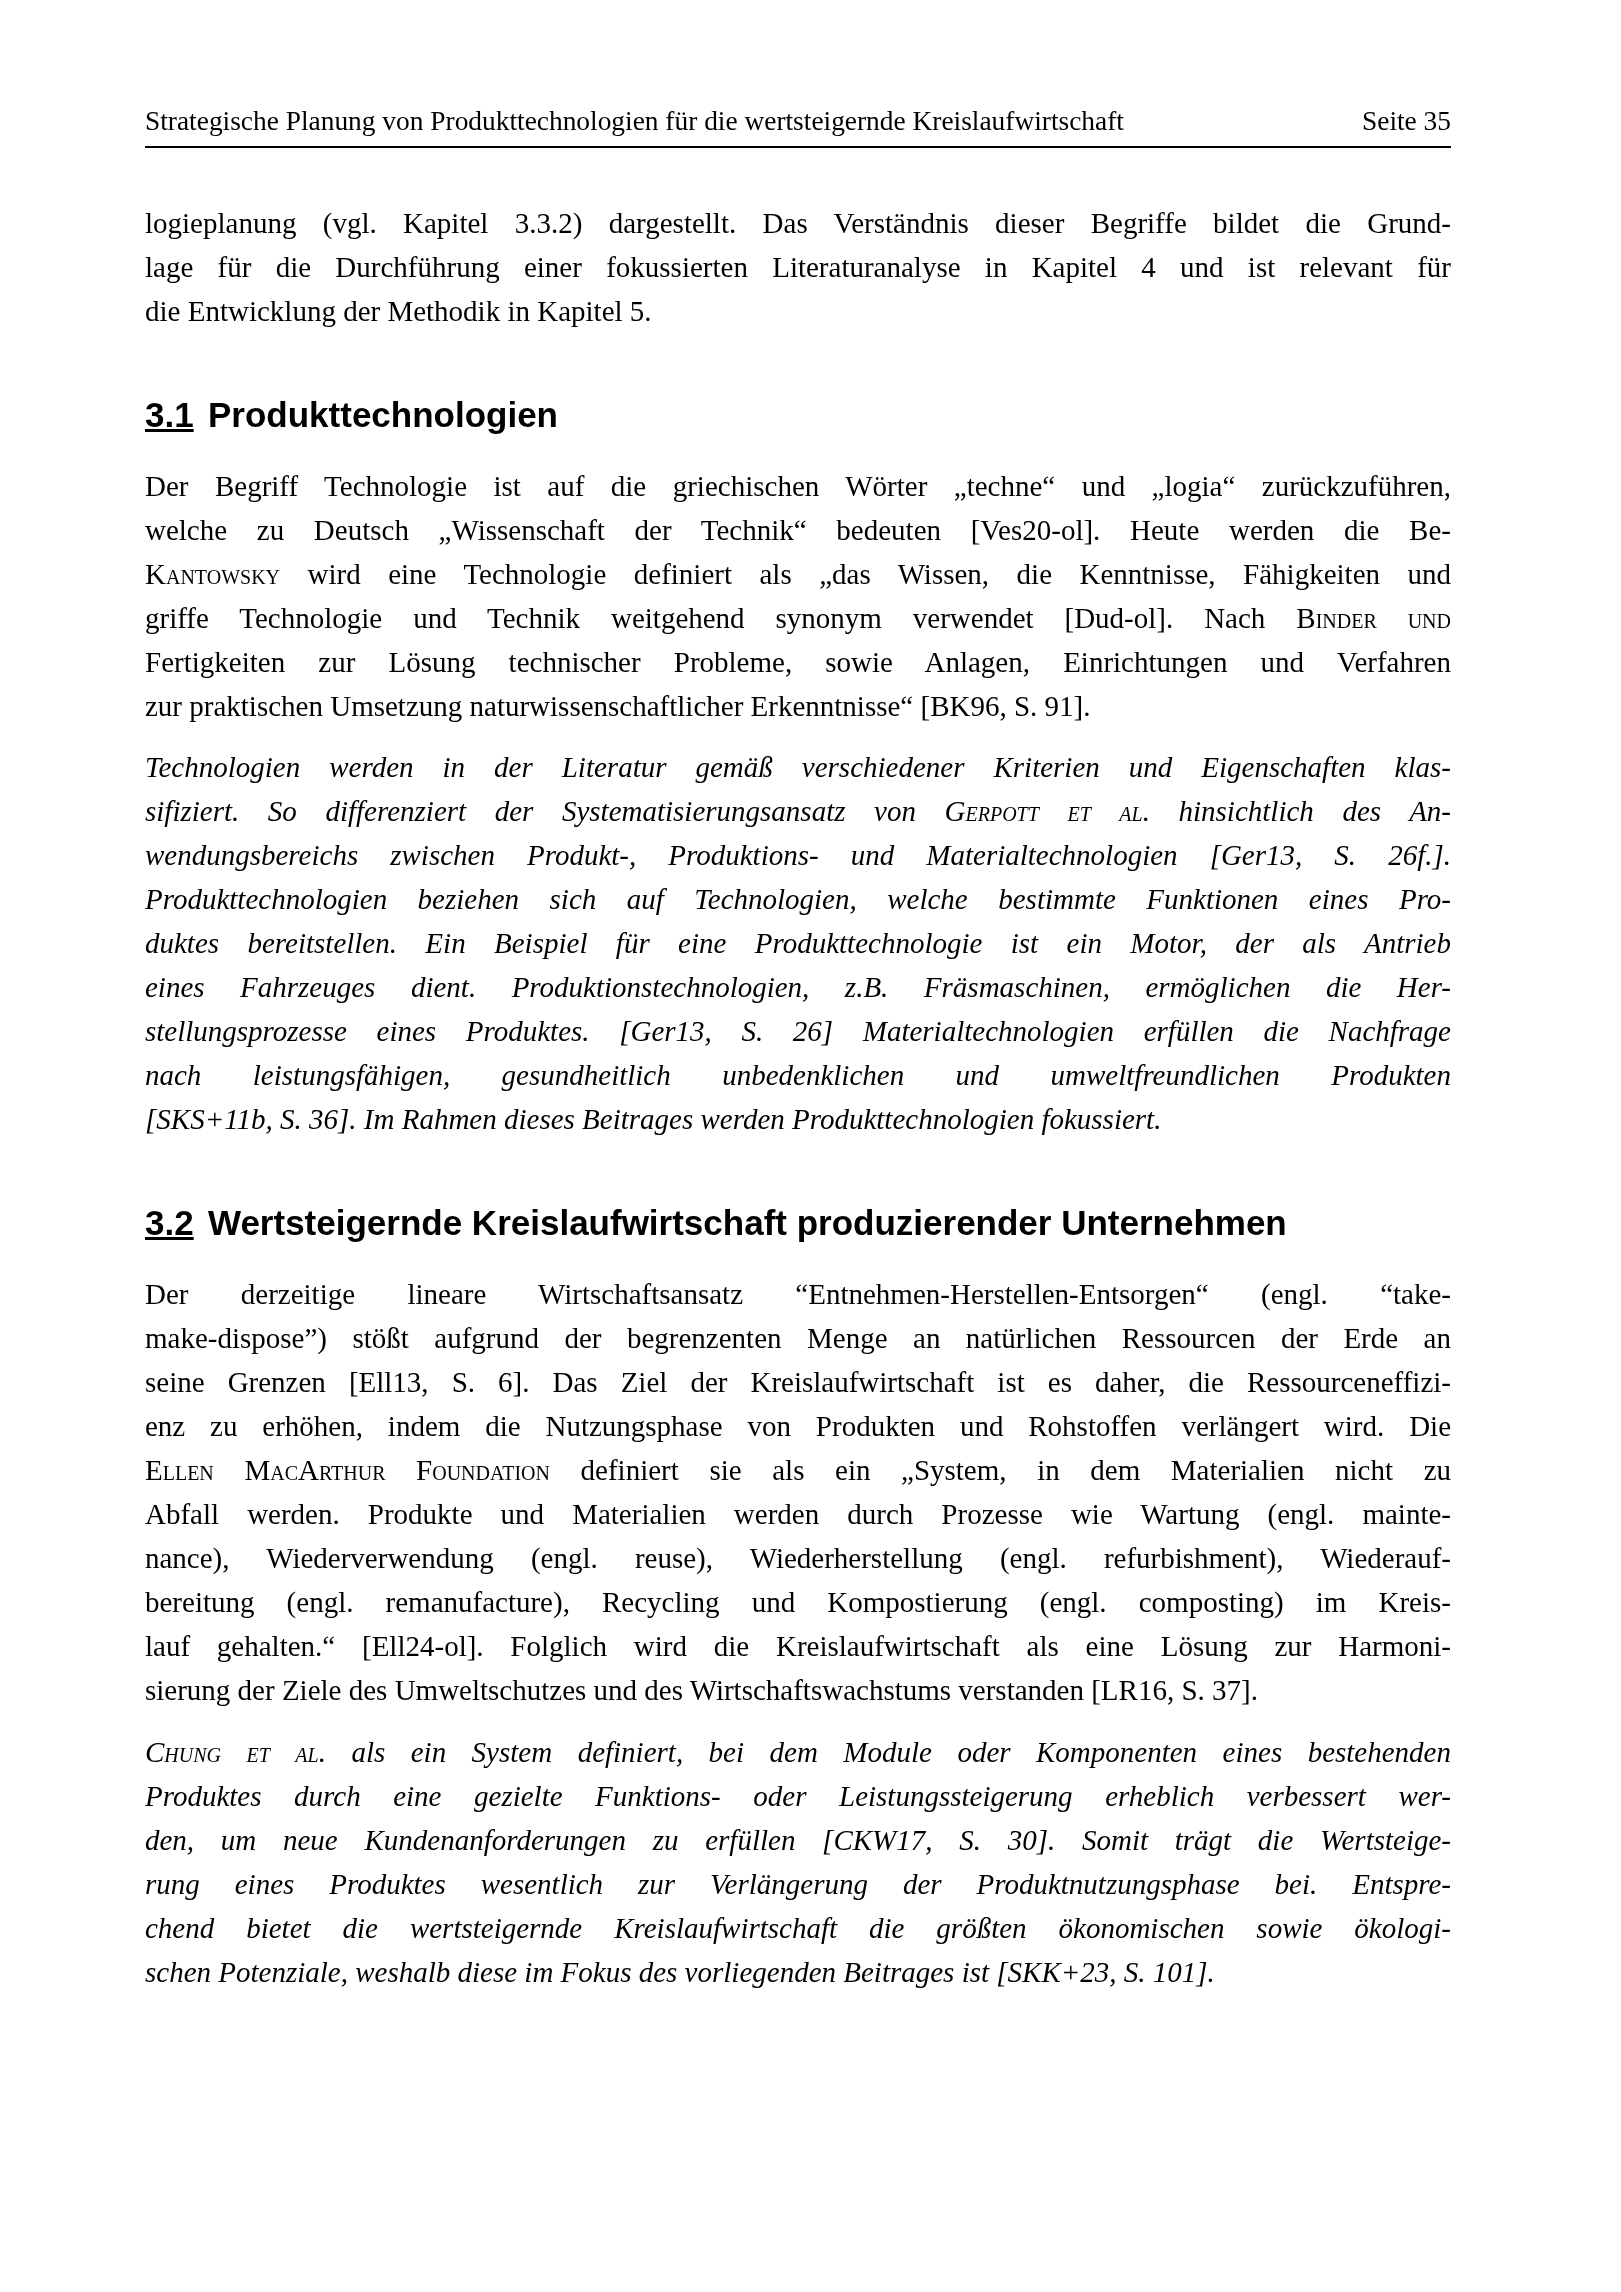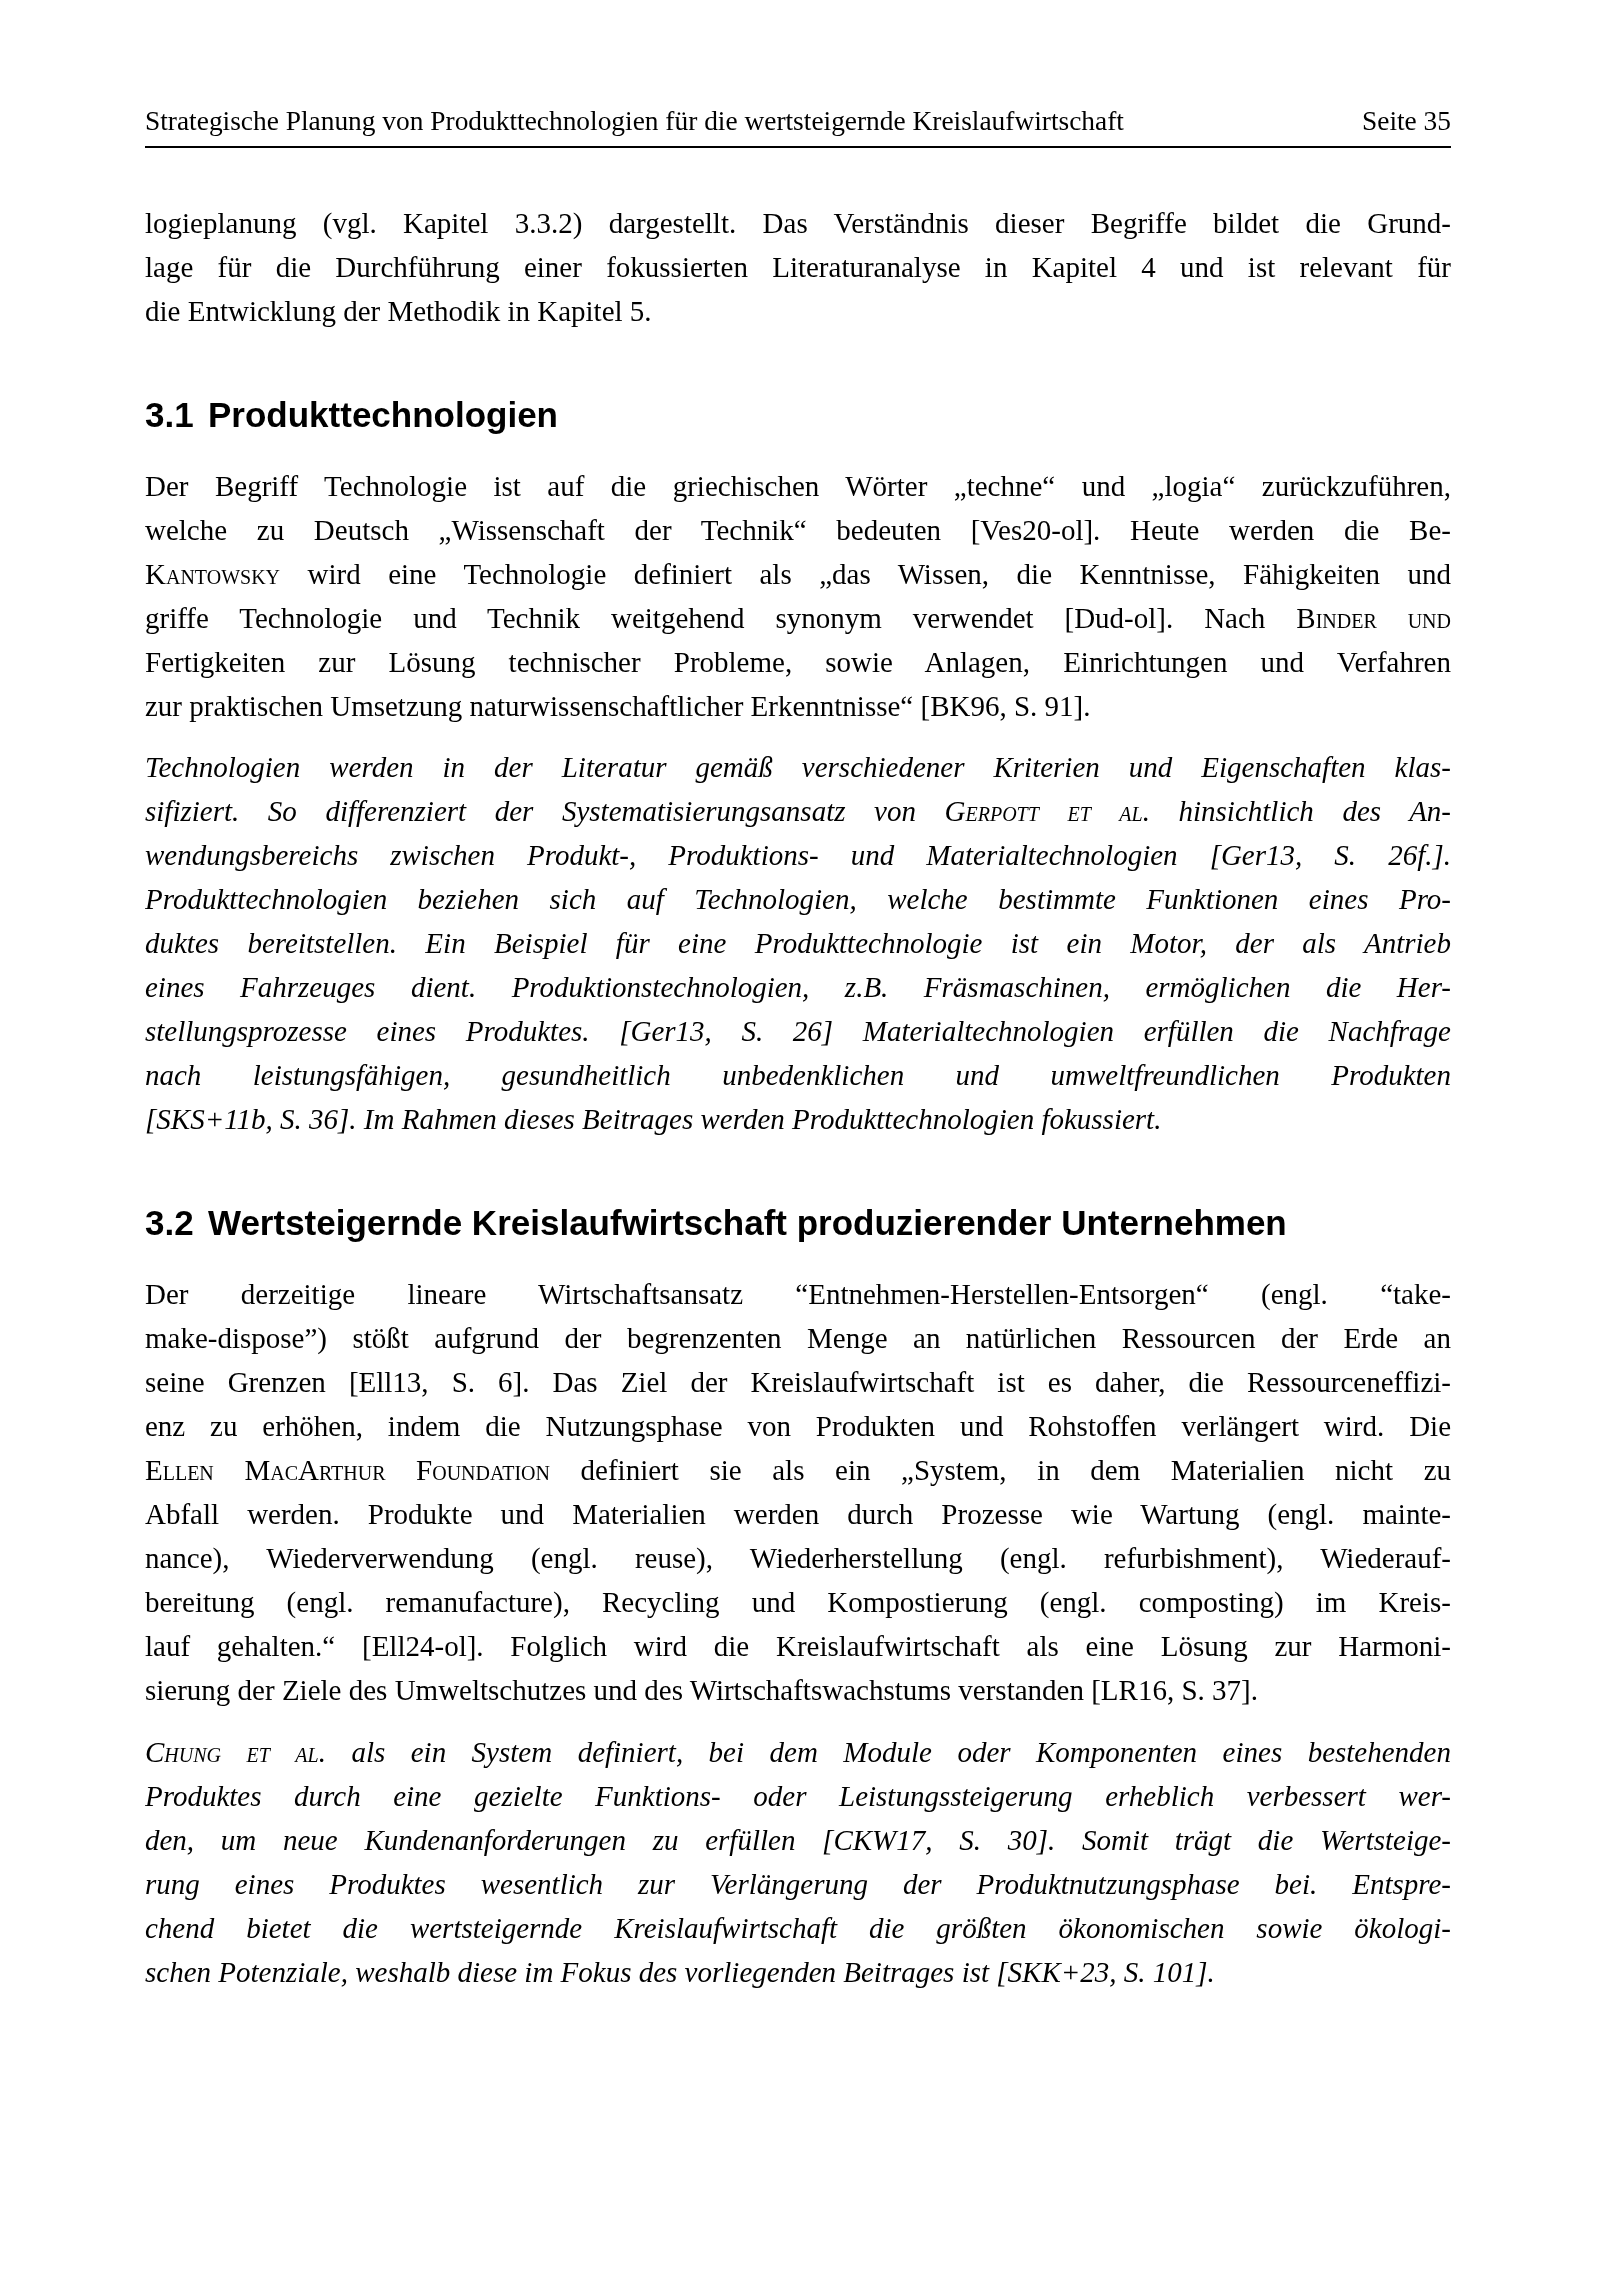--- a/index.html
+++ b/index.html
@@ -42,21 +42,21 @@
   .intro{margin-top:53px;}
   .section-heading{
     font-family:"Liberation Sans","DejaVu Sans",sans-serif;
     font-weight:bold;
     font-size:35px;
     line-height:41px;
     margin-top:61px;
     margin-bottom:29px;
     white-space:nowrap;
   }
-  .section-number{display:inline-block;width:63px;}
+  .section-number{display:inline-block;width:63px;text-decoration:underline;}
   .para + .para{margin-top:17.6px;font-style:italic;}
 </style>
 </head>
 <body>
 
 <div class="page">
   <div class="column">
     <div class="running-head">
       <span>Strategische Planung von Produkttechnologien für die wertsteigernde Kreislaufwirtschaft</span>
       <span>Seite 35</span>

